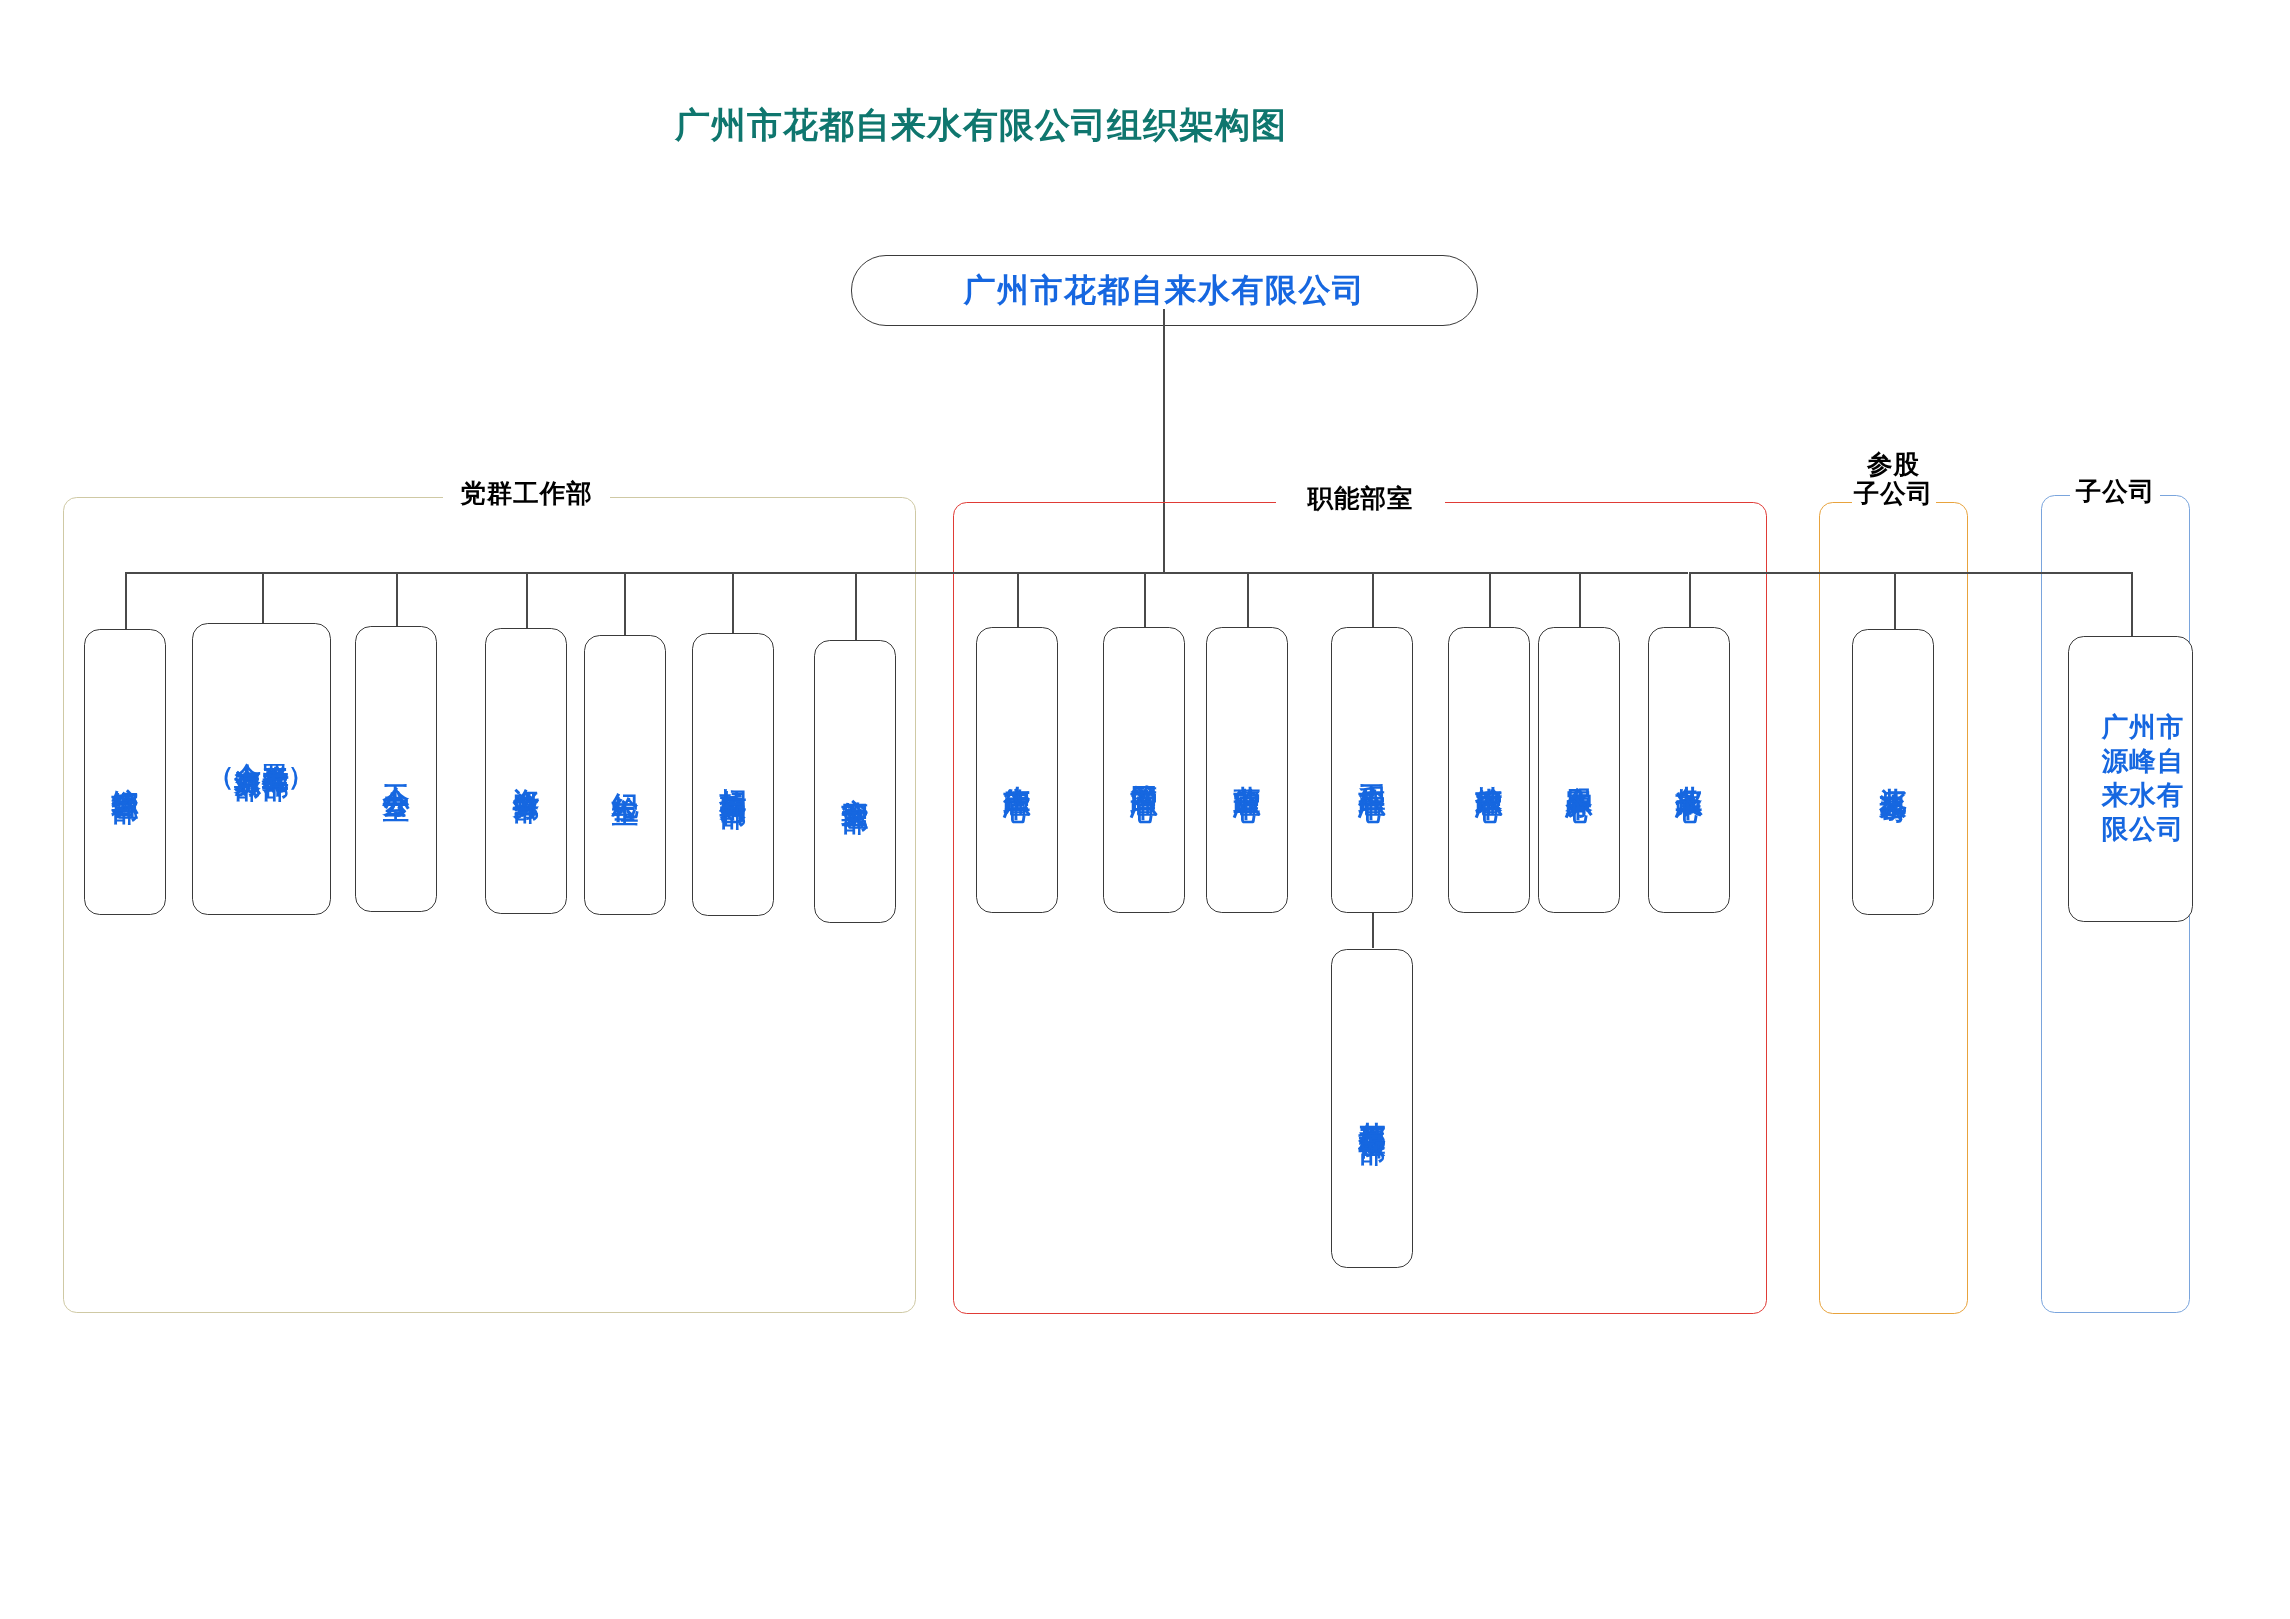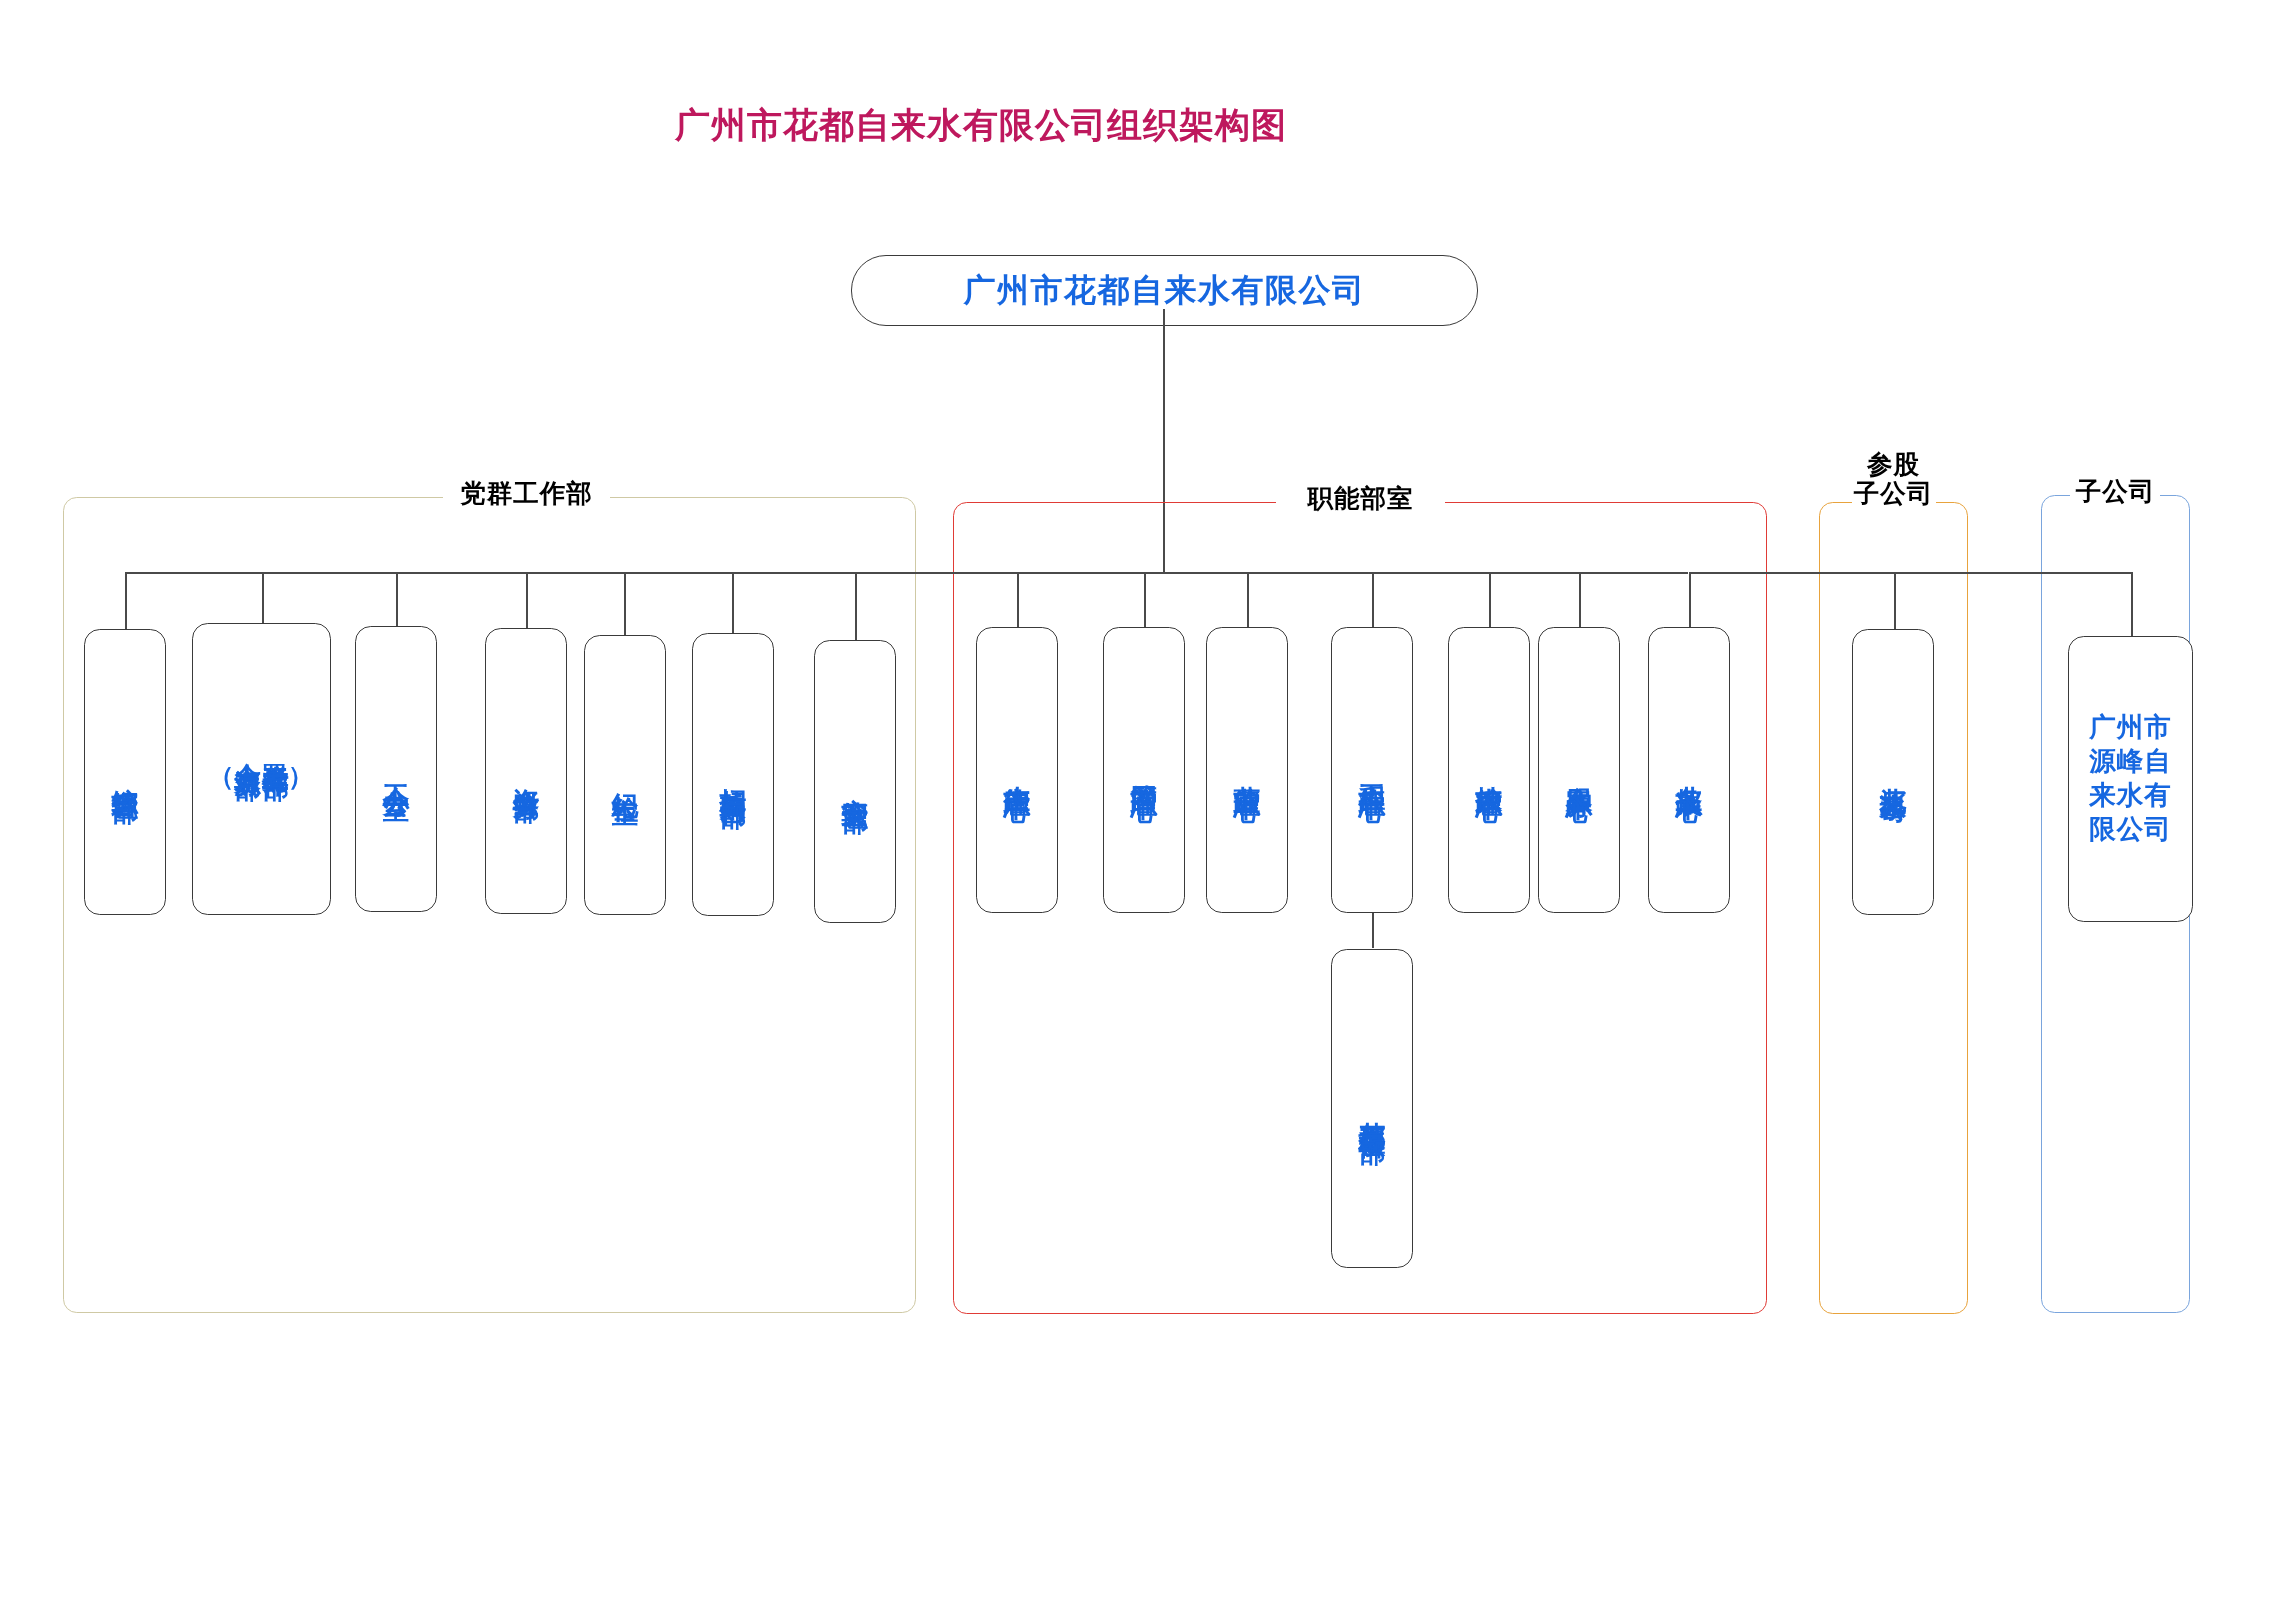--- a/index.html
+++ b/index.html
@@ -17,21 +17,21 @@
   }
 
   
   .page-title{
     position:absolute;
     left:0; top:102px;
     width:1962px;
     text-align:center;
     font-size:35px;
     font-weight:700;
-    color:#be185d;
+    color:#0f766e;
     letter-spacing:1px;
     white-space:nowrap;
   }
 
   
   .root-box{
     position:absolute;
     left:851px; top:238px;
     width:627px; height:71px;
     border:1.6px solid #3a3a3a;
@@ -252,18 +252,18 @@
   <div class="node" style="left:1331px; top:949px; width:82px; height:319px;">
     <span class="vtext">花都水厂工程项目部</span>
   </div>
 
   <div class="vline" style="left:1894px; top:572px; height:58px;"></div>
   <div class="node" style="left:1852px; top:629px; width:82px; height:286px;">
     <span class="vtext">北江原水公司</span>
   </div>
 
   <div class="vline" style="left:2131px; top:572px; height:65px;"></div>
-  <div class="node" style="left:2068px; top:636px; width:125px; height:286px;">
+  <div class="node" style="left:2068px; top:636px; width:125px; height:286px;justify-content:flex-end;">
     <span class="htext">广州市源峰自来水有限公司</span>
   </div>
 
 </div>
 
 
 </body></html>

